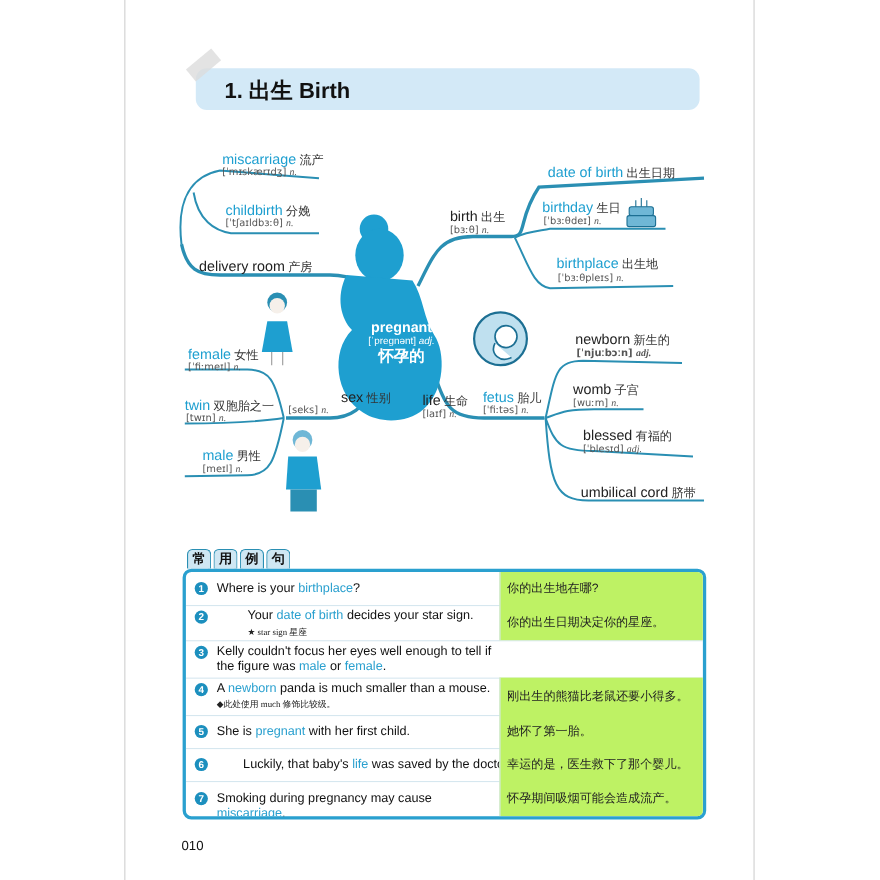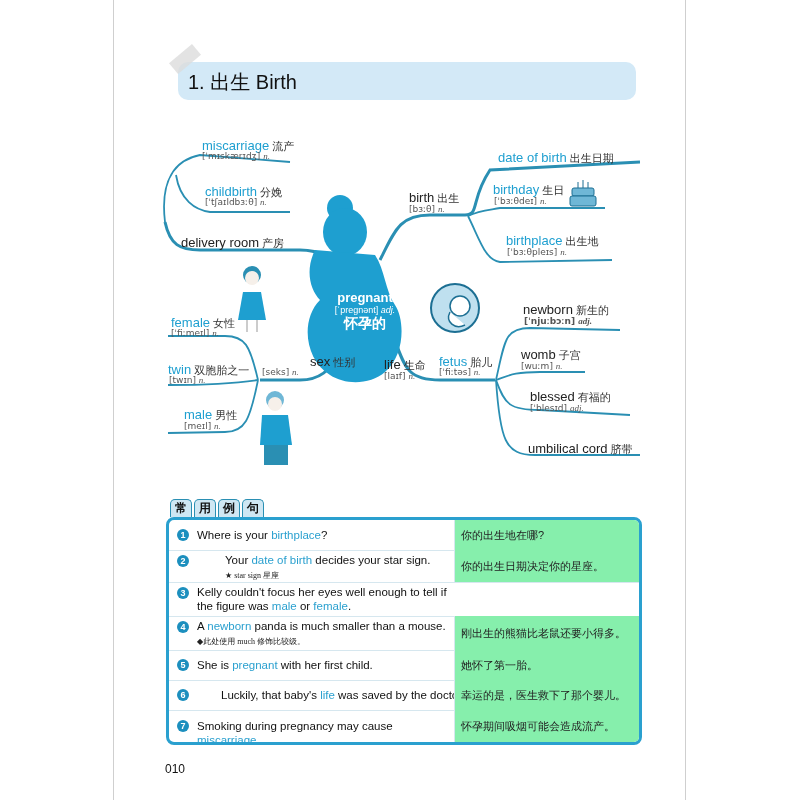--- a/index.html
+++ b/index.html
@@ -3,21 +3,21 @@
 <meta charset="utf-8">
 <style>
   html, body { margin:0; padding:0; }
   body { width:800px; height:800px; background:#ffffff; position:relative; overflow:hidden;
          font-family:"Liberation Sans", "DejaVu Sans", sans-serif; color:#222; }
   .page-edge { position:absolute; top:0; bottom:0; width:1px; background:#cfcfcf; }
   .title-bar { position:absolute; left:178px; top:62px; width:458px; height:38px; background:#d3e9f7;
                border-radius:10px; }
   .tape { position:absolute; left:170px; top:52px; width:30px; height:14px; background:#dcdcdc;
           transform:rotate(-40deg); opacity:0.8; }
-  .title-text { position:absolute; left:188px; top:69px; font-size:20px; font-weight:normal; color:#111; }
+  .title-text { position:absolute; left:204px; top:69px; font-size:20px; font-weight:bold; color:#111; }
   svg.map { position:absolute; left:0; top:0; }
   .t { position:absolute; white-space:nowrap; }
   .w { font-size:13px; }
   .w.blue { color:#1e9fd0; }
   .w.dark { color:#222; }
   .cn { font-size:11px; color:#333; margin-left:3px; }
   .ph { position:absolute; white-space:nowrap; font-size:9px; color:#555; font-family:"DejaVu Sans", sans-serif; }
   .ph i { font-family:"Liberation Serif", serif; }
   .center-label { position:absolute; left:325px; top:290px; width:80px; text-align:center; color:#fff; }
   .center-label .en { font-size:13px; font-weight:bold; }
@@ -28,21 +28,21 @@
   .tab { width:20px; height:17px; border:1.5px solid #2a8fb3; border-bottom:none; border-radius:5px 5px 0 0;
          background:#cfe7f3; font-size:12px; font-weight:bold; text-align:center; line-height:17px; color:#111; }
   .table { position:absolute; left:166px; top:517px; width:470px; height:222px; border:3px solid #2aa0cf;
            border-radius:8px; background:#fff; overflow:hidden; }
   .row { position:absolute; left:0; width:470px; border-bottom:1px solid #d6e7ef; }
   .row .num { position:absolute; left:8px; width:12px; height:12px; border-radius:50%; background:#1c8fbe; color:#fff;
               font-size:9px; font-weight:bold; text-align:center; line-height:12px; }
   .row .en { position:absolute; left:28px; width:256px; font-size:11.5px; line-height:14px; color:#111; }
   .row .en .hl { color:#2aa0cf; }
   .row .note { font-size:8px; color:#222; font-family:"Liberation Serif", serif; }
-  .row .zh { position:absolute; left:285px; width:185px; height:100%; background:#86efac; border-left:1px solid #d6e7ef;
+  .row .zh { position:absolute; left:285px; width:185px; height:100%; background:#bef264; border-left:1px solid #d6e7ef;
              font-size:11px; color:#222; padding-left:6px; box-sizing:border-box; display:flex; align-items:center; line-height:15px; }
   .page-num { position:absolute; left:165px; top:762px; font-size:12px; color:#111; }
 </style>
 </head>
 <body>
 
 <div class="page-edge" style="left:113px;"></div>
 <div class="page-edge" style="left:685px;"></div>
 
 <div class="title-bar"></div>

